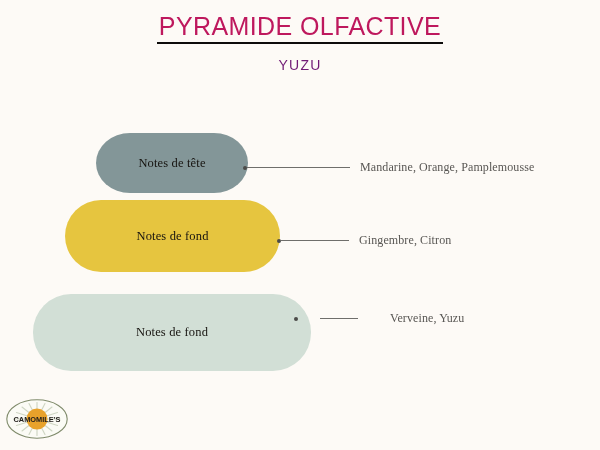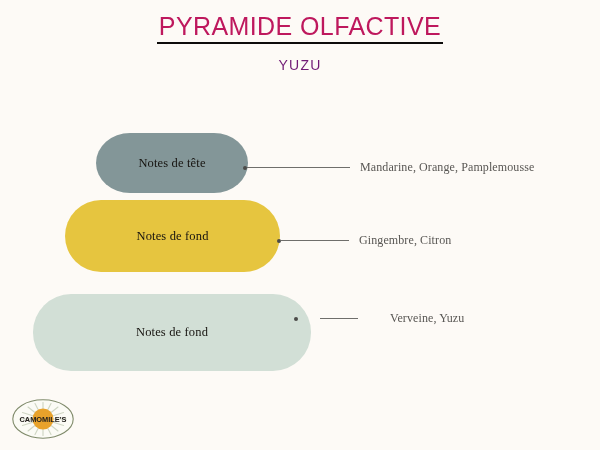--- a/index.html
+++ b/index.html
@@ -142,21 +142,21 @@
   #connector-bottom {
     left: 294px;
     top: 311px;
     gap: 22px;
   }
   #connector-bottom .connector-line { width: 38px; }
 
   
   #logo {
     position: absolute;
-    left: 11px;
+    left: 5px;
     top: 398px;
     width: 64px;
     height: 42px;
     z-index: 5;
     text-decoration: underline;
   }
   #logo svg { display: block; }
 </style>
 </head>
 <body>

